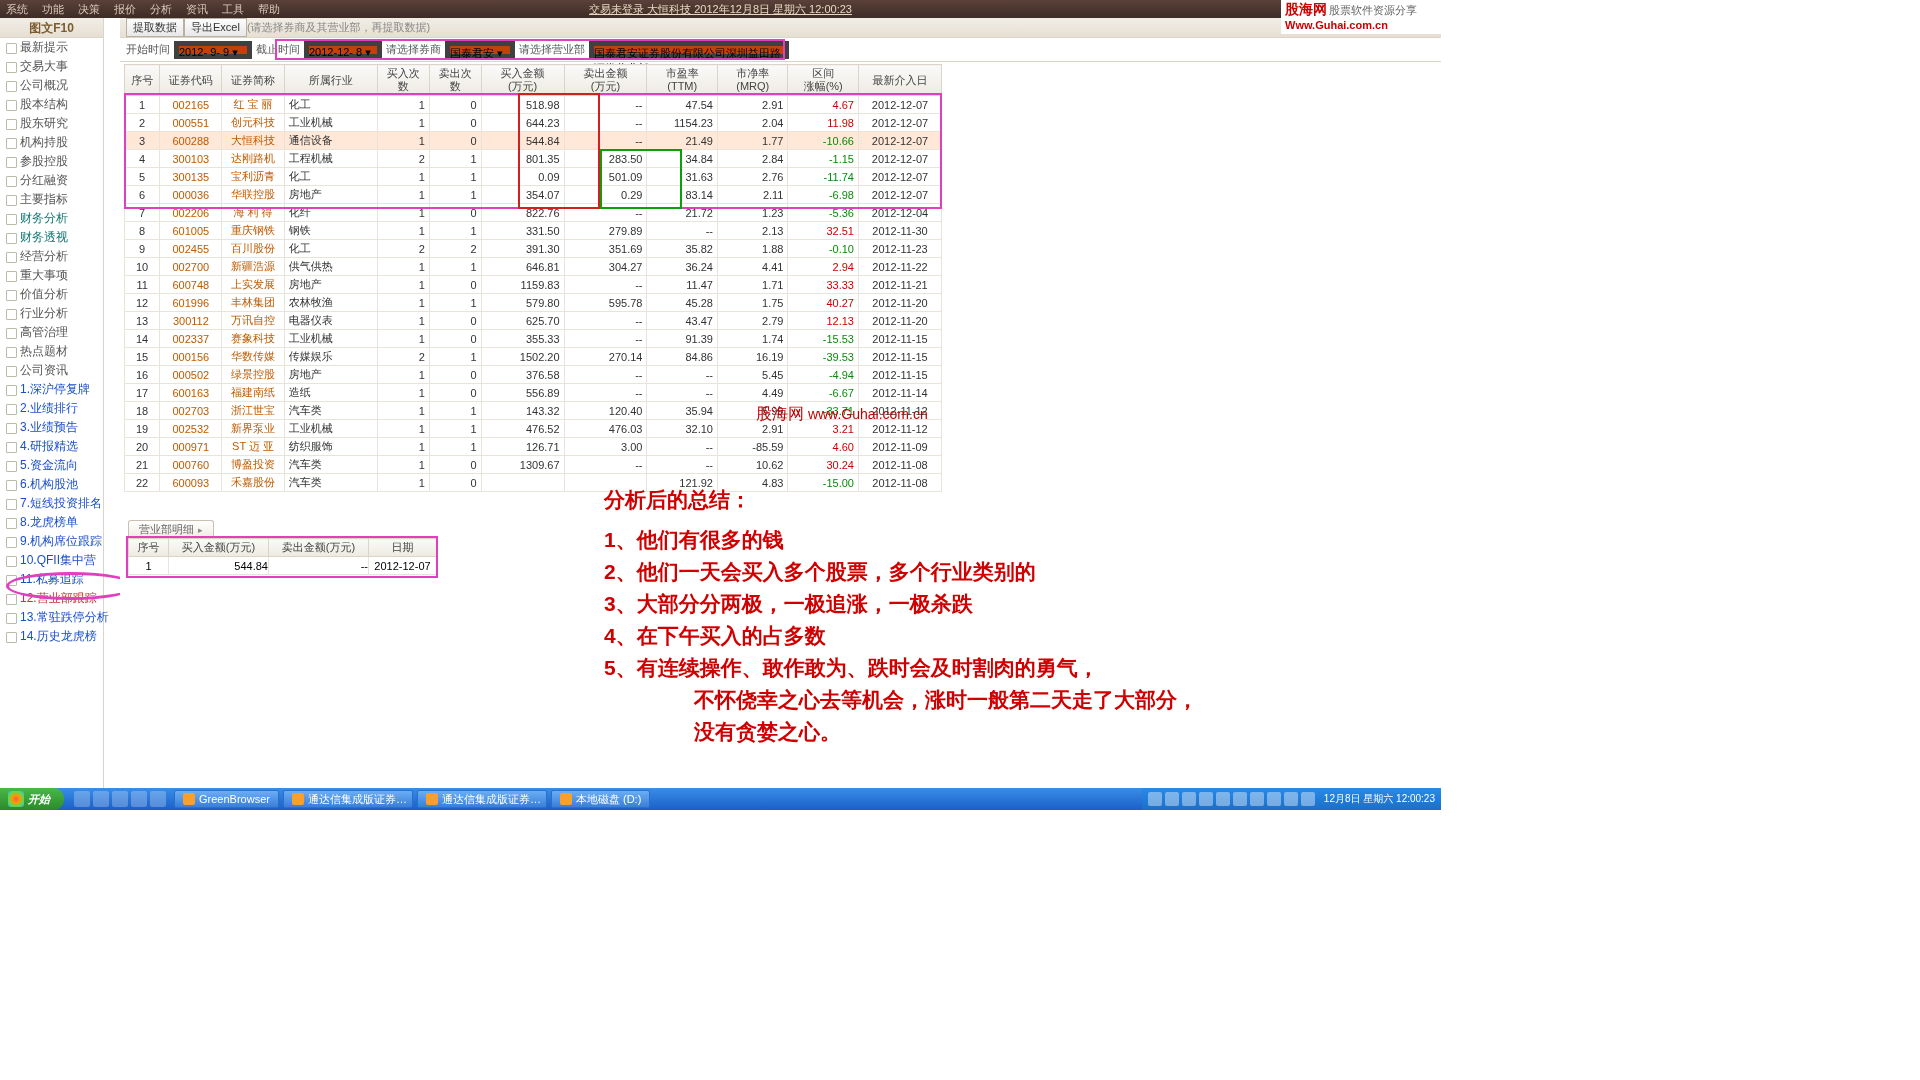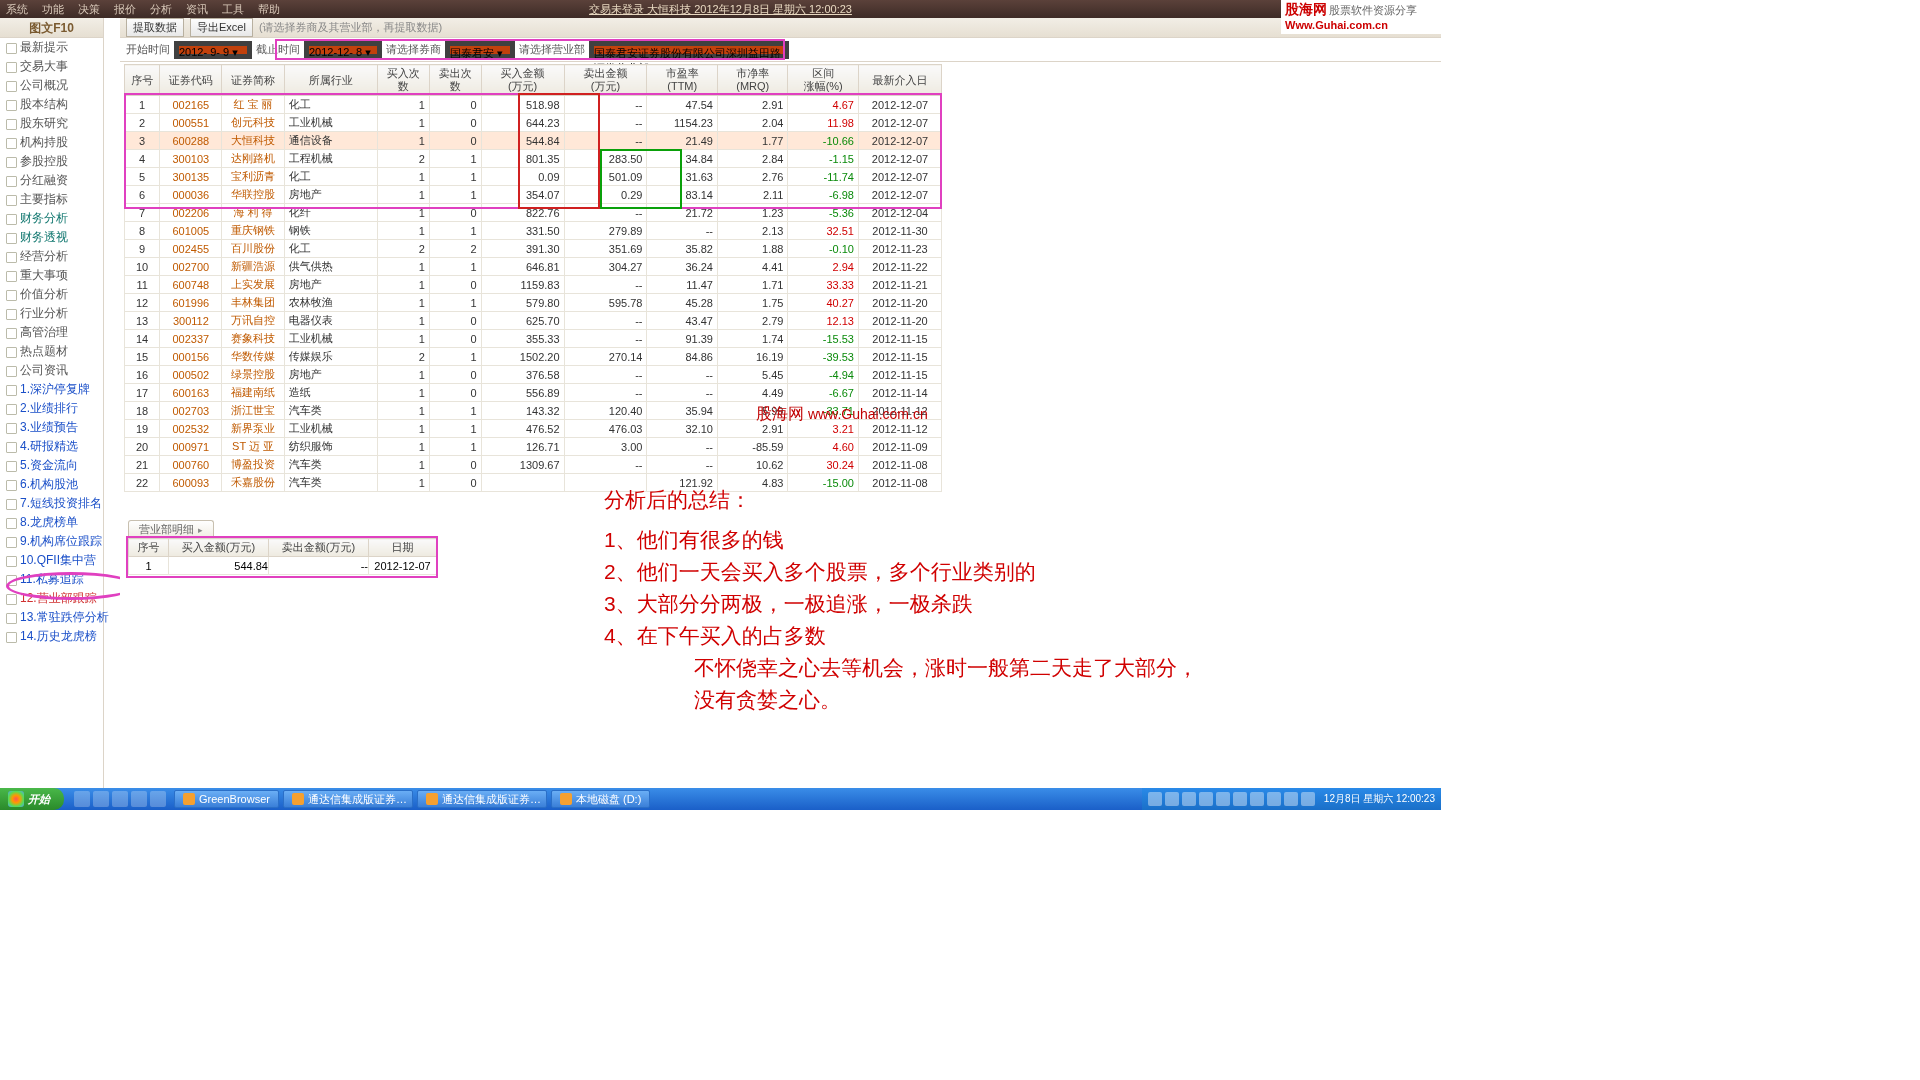--- a/index.html
+++ b/index.html
@@ -26,21 +26,21 @@
 .sidebar li::before { content:""; position:absolute; left:6px; top:5px; width:9px; height:9px; background:#fff; border:1px solid #bba; border-radius:1px; }
 .sidebar li.blue { color:#1a4fc8; }
 .sidebar li.gold { color:#0f766e; }
 .sidebar li.active { color:#d03030; }
 .sidebar .oval { position:absolute; left:6px; width:130px; height:28px; border:3px solid #e040c0; border-radius:50%; pointer-events:none; }
 
 
 .content { position:absolute; left:120px; right:0; top:18px; bottom:22px; background:#fff; overflow:hidden; }
 
 
-.toolbar1 { height:20px; background:linear-gradient(#f2eee6,#e6dfd2); border-bottom:1px solid #dcd4c8; display:flex; align-items:center; padding-left:6px; gap:6px; font-size:11px; color:#888; }
+.toolbar1 { height:20px; background:linear-gradient(#f2eee6,#e6dfd2); border-bottom:1px solid #dcd4c8; display:flex; align-items:center; padding-left:6px; font-size:11px; color:#888; }
 .toolbar1 .btn { background:linear-gradient(#fdfdfd,#e8e8e8); border:1px solid #b8b0a0; padding:1px 6px; color:#333; cursor:pointer; font-size:11px; }
 
 .toolbar2 { height:24px; border-bottom:1px solid #dcd4c8; display:flex; align-items:center; padding-left:6px; gap:4px; font-size:11px; position:relative; }
 .toolbar2 .lbl { color:#555; }
 .toolbar2 select, .toolbar2 .sel { height:18px; border:5px solid #404040; font-size:11px; padding:0 0; background:#c2410c; }
 .toolbar2 .box-pink { position:absolute; border:2px solid #e040c0; pointer-events:none; }
 
 
 .tablewrap { position:absolute; left:4px; right:4px; top:46px; bottom:0; overflow:hidden; }
 table.main { width:818px; border-collapse:collapse; font-size:11px; table-layout:fixed; }
@@ -65,21 +65,21 @@
 .detailTabs .tab { display:inline-flex; align-items:center; height:18px; padding:0 10px; background:linear-gradient(#fff,#f0ece2); border:1px solid #c8c0b0; border-bottom:none; font-size:11px; color:#666; border-radius:3px 3px 0 0; }
 .detailTabs .tab .arr { margin-left:4px; font-size:9px; color:#888;}
 
 .smallTableWrap { position:absolute; left:4px; top:474px; }
 .smallTableWrap .box { position:absolute; left:-2px; top:-2px; width:312px; height:42px; border:2px solid #e040c0; pointer-events:none; }
 table.small { border-collapse:collapse; font-size:11px; width:308px; table-layout:fixed;}
 table.small th { background:linear-gradient(#fafafa,#eeeae0); border:1px solid #dcd4c8; height:18px; font-weight:normal; color:#444; }
 table.small td { border:1px solid #e8e4da; height:18px; text-align:center; }
 
 
-.analysis { position:absolute; left:480px; top:420px; color:#d00000; font-family:SimSun, serif; font-size:21px; line-height:32px; font-weight:400; }
+.analysis { position:absolute; left:480px; top:420px; color:#d00000; font-family:SimSun, serif; font-size:21px; line-height:32px; font-weight:700; }
 .analysis .title { font-size:21px; margin-bottom:8px;}
 .analysis ol { list-style:none; padding-left:0;}
 .analysis .ind { padding-left:48px; }
 .wm-mid { position:absolute; left:632px; top:340px; color:#c00000; font-size:14px; font-family:Arial; z-index:40; pointer-events:none; }
 .wm-mid .zh { font-size:16px; }
 
 
 .taskbar { position:absolute; left:0; right:0; bottom:0; height:22px; background:linear-gradient(#3a8de8,#1a5fc8); display:flex; align-items:center; font-size:11px; color:#fff; }
 .taskbar .start { background:linear-gradient(#49b849,#2a8a2a); height:100%; display:flex; align-items:center; padding:0 14px 0 8px; font-style:italic; font-weight:bold; border-radius:0 10px 10px 0; margin-right:4px; }
 .taskbar .ql { display:flex; gap:3px; padding:0 6px; }
@@ -550,20 +550,21 @@
       </table>
     </div>
 
     <div class="analysis">
       <div class="title">分析后的总结：</div>
       <ol id="analysis-list">
           <li>1、他们有很多的钱</li>
           <li>2、他们一天会买入多个股票，多个行业类别的</li>
           <li>3、大部分分两极，一极追涨，一极杀跌</li>
           <li>4、在下午买入的占多数</li>
+          <li>5、有连续操作、敢作敢为、跌时会及时割肉的勇气，</li>
           <li class="ind">　　不怀侥幸之心去等机会，涨时一般第二天走了大部分，</li>
           <li class="ind">　　没有贪婪之心。</li>
         </ol>
     </div>
 
     <div class="wm-mid">
       <span class="zh">股海网</span>&nbsp;<span>www.Guhai.com.cn</span>
     </div>
   </div>
 </div>

